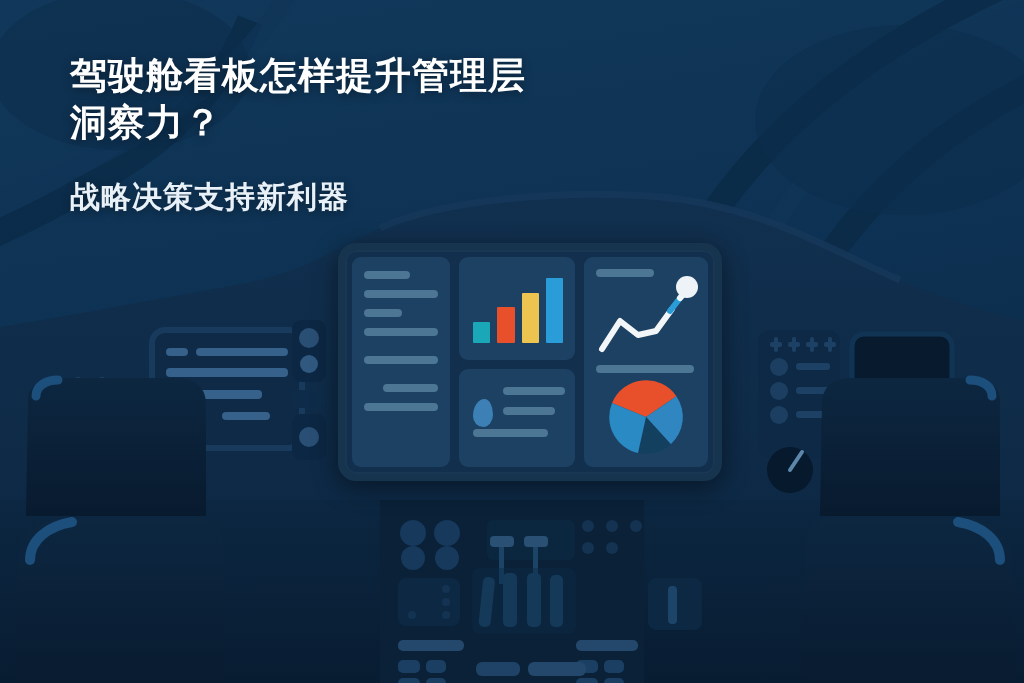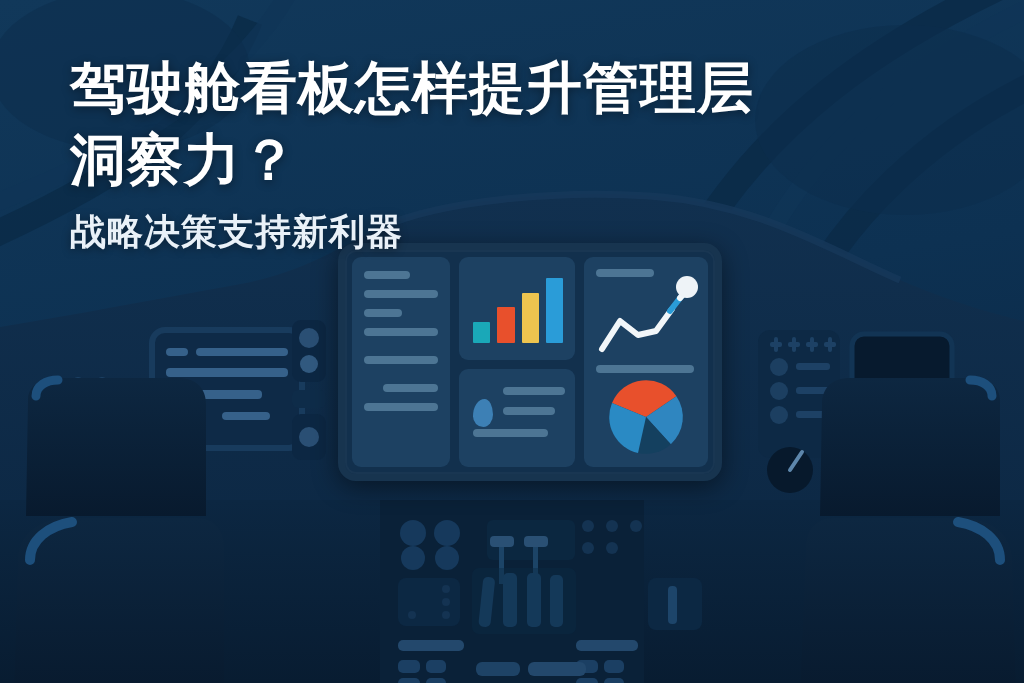--- a/index.html
+++ b/index.html
@@ -13,28 +13,28 @@
   #bg-swirls{position:absolute;inset:0;}
 
   
   #cockpit{position:absolute;inset:0;}
 
   
   #headline-block{
     position:absolute;left:70px;top:52px;width:830px;z-index:40;
   }
   #title{
-    color:#ffffff;font-size:56px;line-height:1.28;font-weight:bold;
+    color:#ffffff;font-size:37px;line-height:1.28;font-weight:bold;
     letter-spacing:1px;margin:0;
     text-shadow:0 2px 10px rgba(0,0,0,.42);
     white-space:pre-wrap;
   }
   #subtitle{
-    color:#e9f1f8;font-size:36px;line-height:1.3;font-weight:bold;
-    margin:14px 0 0 0;letter-spacing:1px;
+    color:#e9f1f8;font-size:30px;line-height:1.3;font-weight:bold;
+    margin:30px 0 0 0;letter-spacing:1px;
     text-shadow:0 2px 8px rgba(0,0,0,.40);
   }
 
   
   #main-display{
     position:absolute;left:338px;top:243px;width:384px;height:238px;
     background:#12304d;border:7px solid #17344f;border-radius:18px;
     box-sizing:border-box;z-index:30;
     box-shadow:0 6px 26px rgba(0,0,0,.45), inset 0 0 0 2px rgba(255,255,255,.03);
   }

